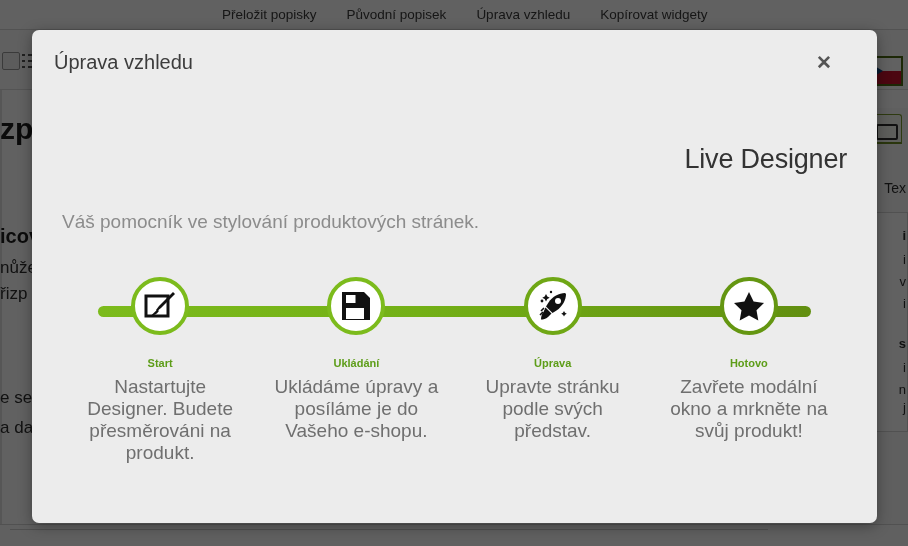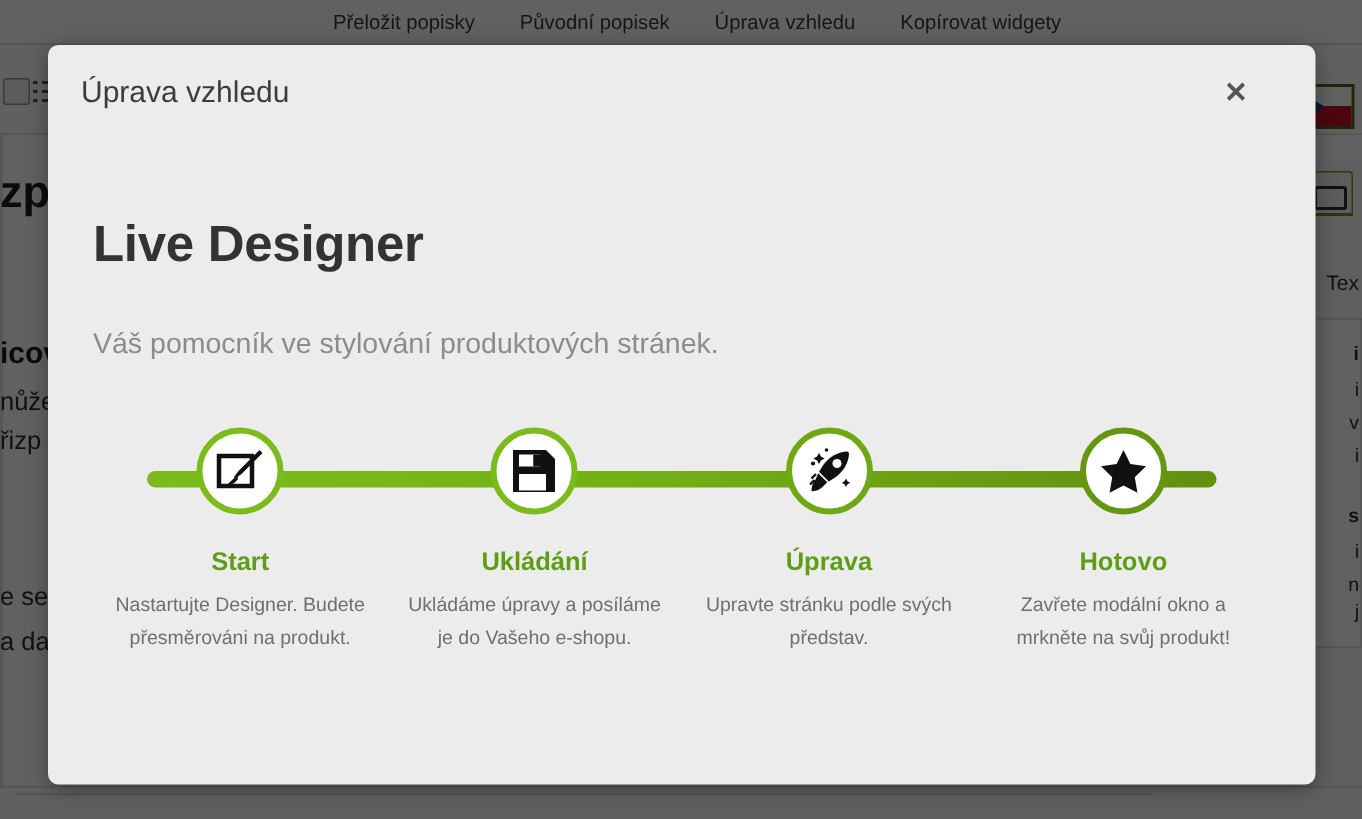--- a/index.html
+++ b/index.html
@@ -238,23 +238,23 @@
     background: none;
     border: none;
     line-height: 1;
   }
 
   .modal-body {
     padding: 22px 30px 0 30px;
   }
 
   .ld-title {
-    text-align: left;
-    font-size: 34px;
-    font-weight: bold;
+    text-align: right;
+    font-size: 27px;
+    font-weight: normal;
     color: #333333;
     letter-spacing: -0.2px;
     margin-top: 28px;
   }
   .ld-sub {
     font-size: 19px;
     color: #8c8c8c;
     margin-top: 36px;
   }
 
@@ -297,27 +297,27 @@
     justify-content: center;
     z-index: 2;
   }
   .step:nth-child(3) .step-circle { border-color: #6fa715; }
   .step:nth-child(4) .step-circle { border-color: #649611; }
 
   .step-icon { width: 34px; height: 34px; display: block; }
 
   .step-label {
     margin-top: 22px;
-    font-size: 17px;
+    font-size: 11px;
     font-weight: bold;
     color: #5d9d18;
   }
   .step-desc {
     margin-top: 7px;
-    font-size: 13px;
+    font-size: 19px;
     line-height: 22px;
     color: #6f6f6f;
     text-align: center;
     max-width: 175px;
   }
 </style>
 </head>
 <body>
 
 <div id="page-root">

